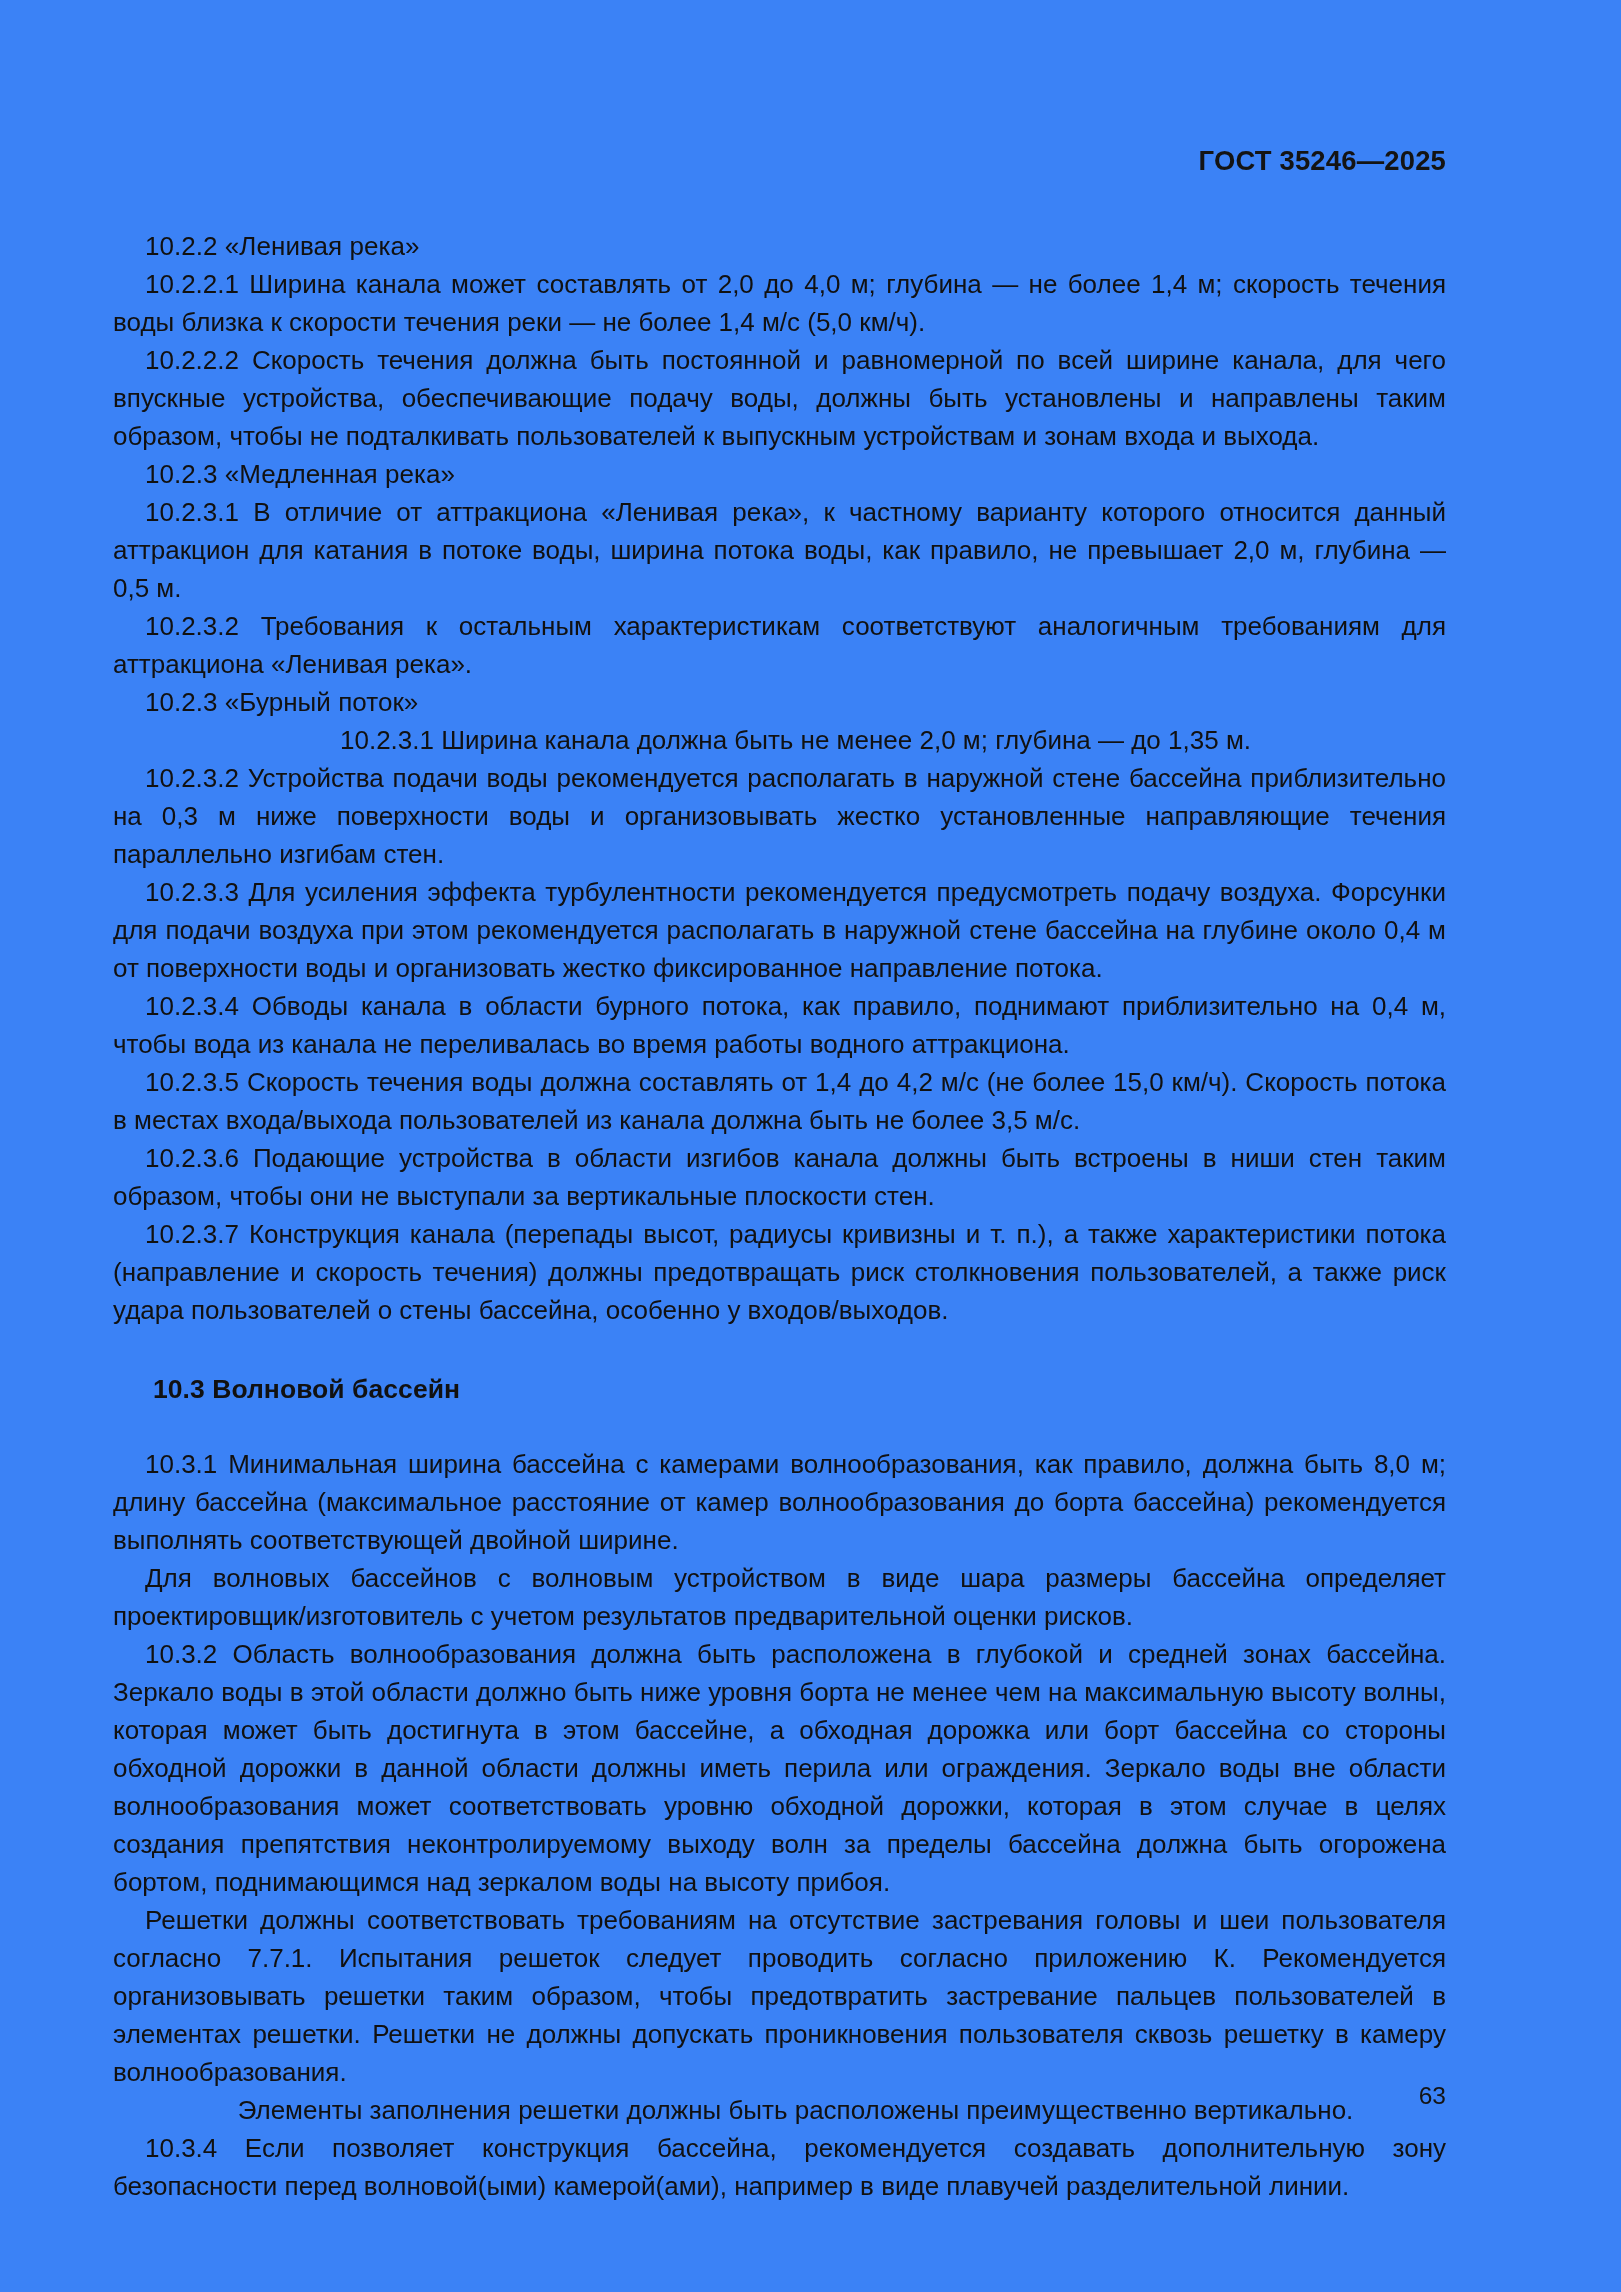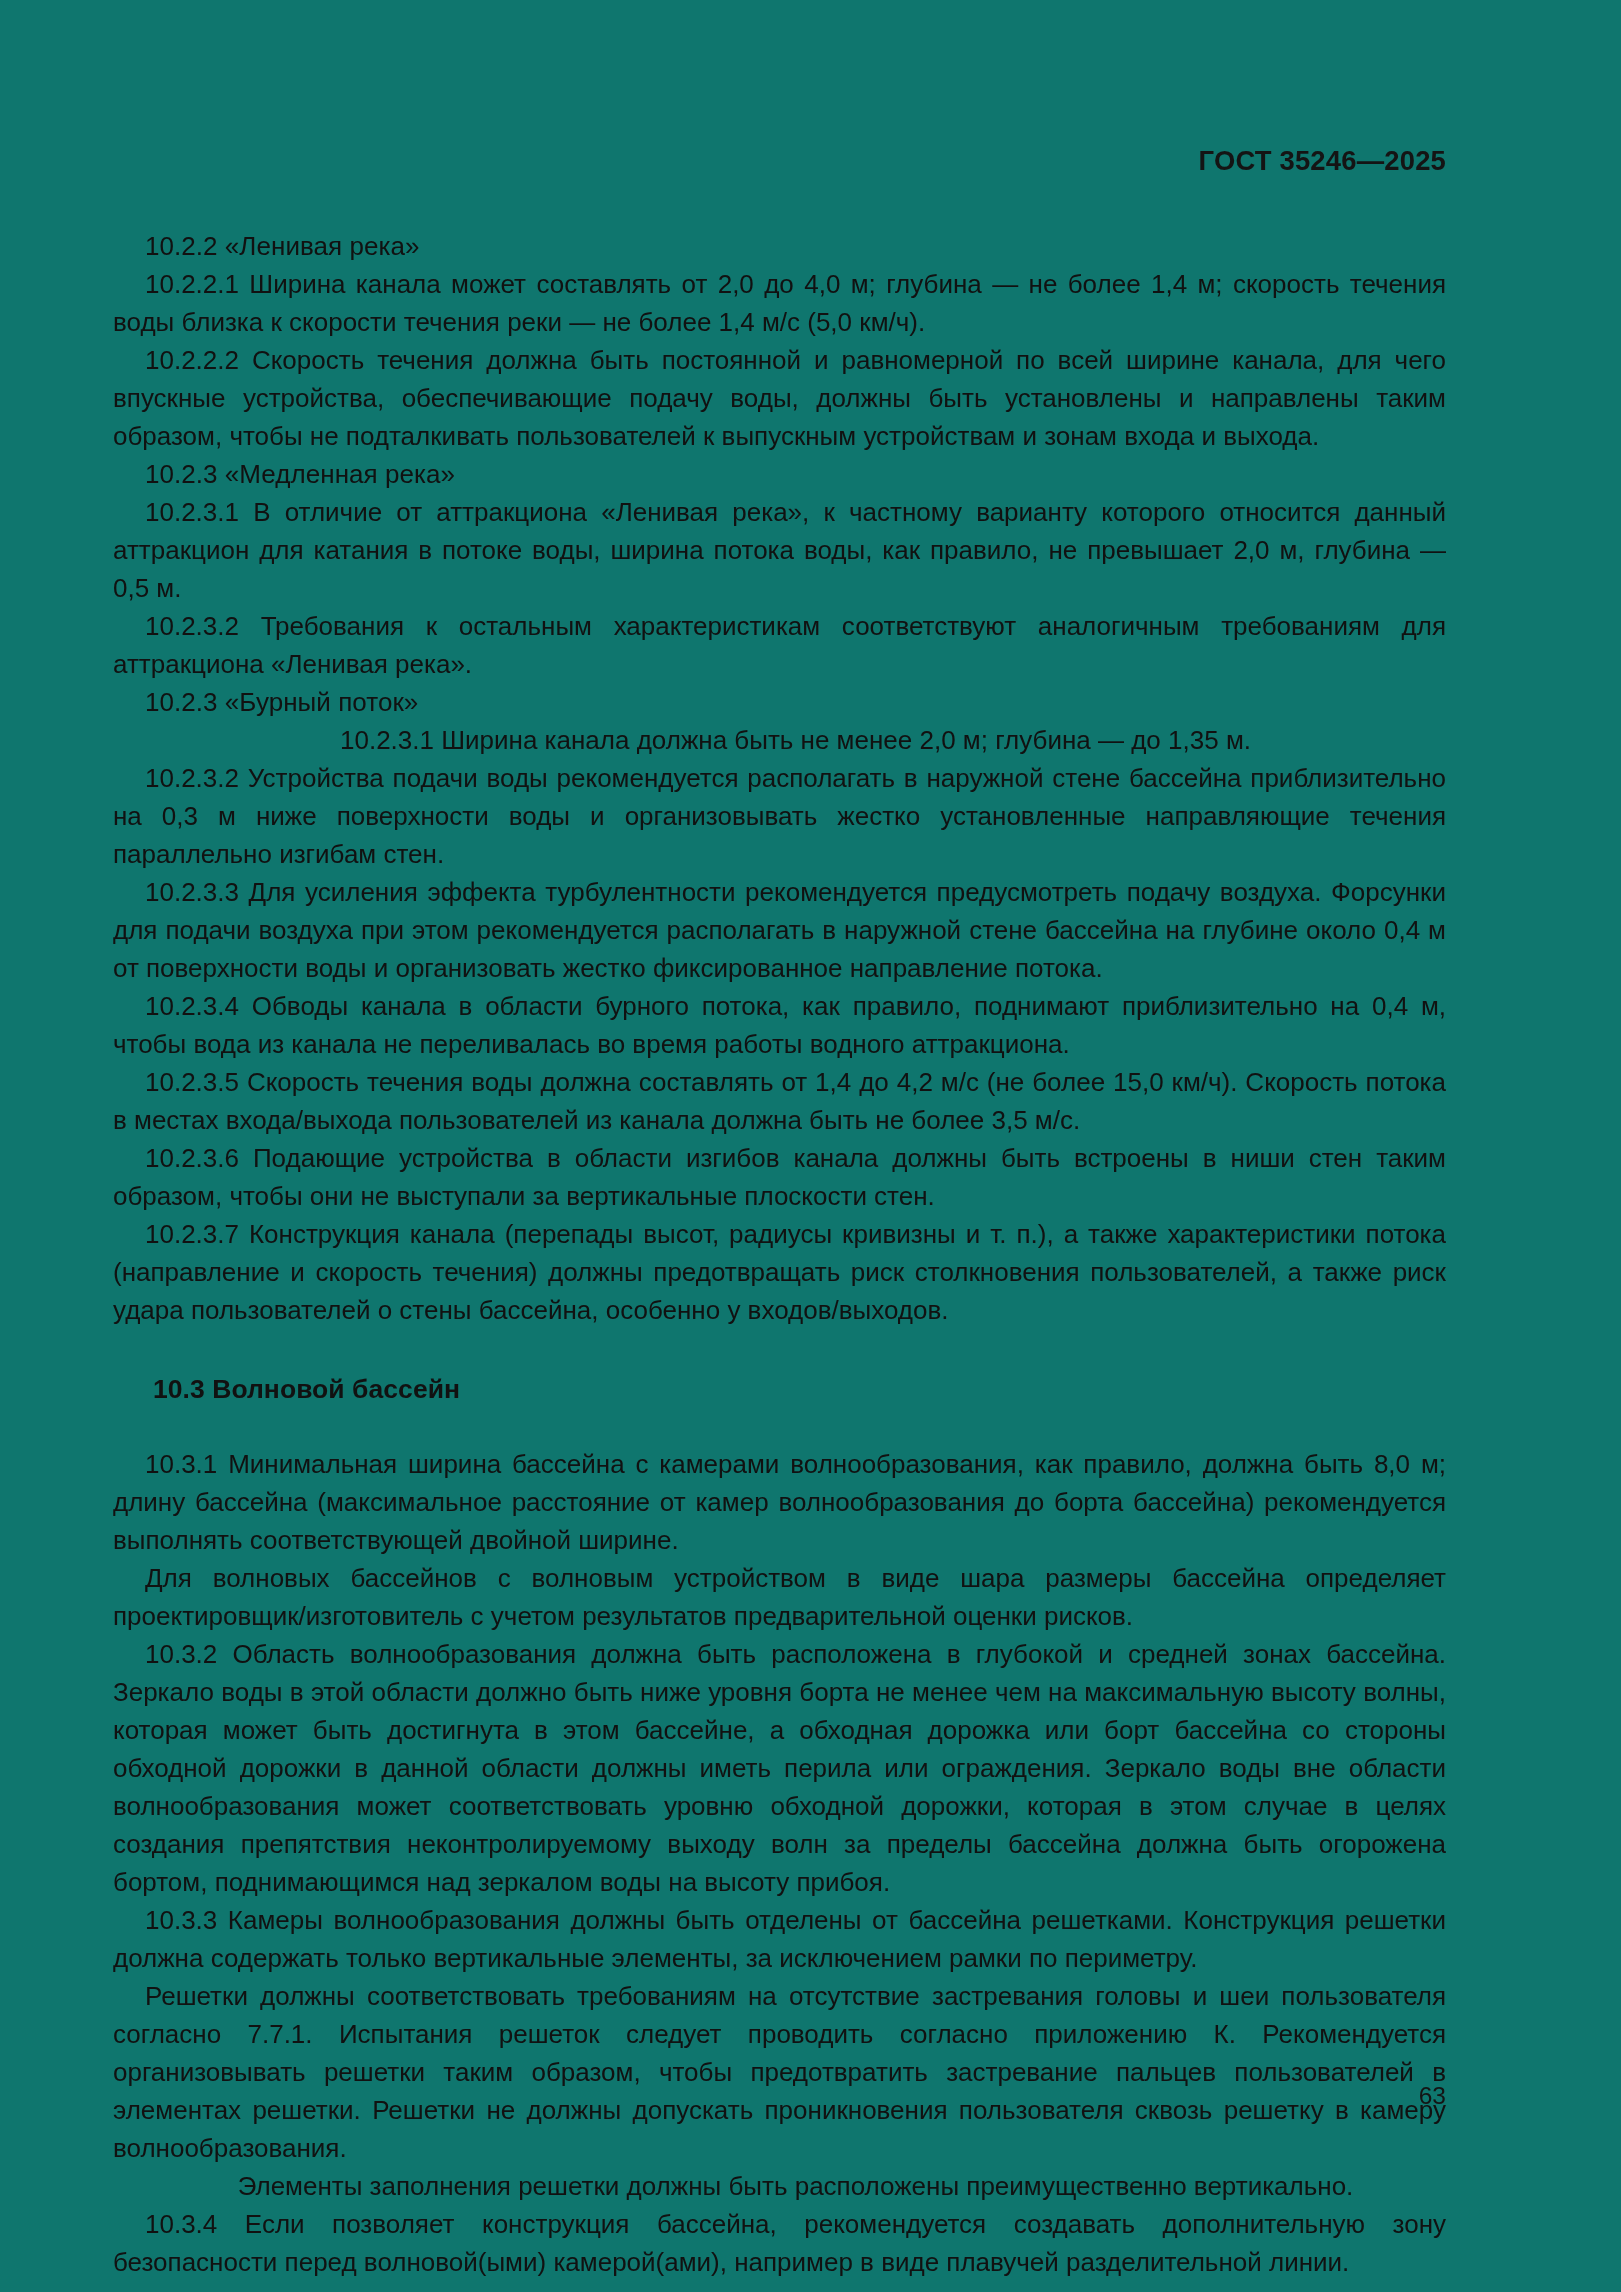--- a/index.html
+++ b/index.html
@@ -5,21 +5,21 @@
   html, body {
     margin: 0;
     padding: 0;
     background: #ffffff;
   }
 
   .page {
     position: relative;
     width: 1621px;
     height: 2293px;
-    background: #0f766e;
+    background: #3b82f6;
     margin: 0 auto;
     font-family: "Liberation Sans", sans-serif;
     color: #111111;
     overflow: hidden;
     box-sizing: border-box;
   }
 
   
   .running-header {
     position: absolute;
@@ -113,21 +113,20 @@
     <p class="para">10.2.3.3 Для усиления эффекта турбулентности рекомендуется предусмотреть подачу воздуха. Форсунки для подачи воздуха при этом рекомендуется располагать в наружной стене бассейна на глубине около 0,4 м от поверхности воды и организовать жестко фиксированное направление потока.</p>
     <p class="para">10.2.3.4 Обводы канала в области бурного потока, как правило, поднимают приблизительно на 0,4 м, чтобы вода из канала не переливалась во время работы водного аттракциона.</p>
     <p class="para">10.2.3.5 Скорость течения воды должна составлять от 1,4 до 4,2 м/с (не более 15,0 км/ч). Скорость потока в местах входа/выхода пользователей из канала должна быть не более 3,5 м/с.</p>
     <p class="para">10.2.3.6 Подающие устройства в области изгибов канала должны быть встроены в ниши стен таким образом, чтобы они не выступали за вертикальные плоскости стен.</p>
     <p class="para">10.2.3.7 Конструкция канала (перепады высот, радиусы кривизны и т. п.), а также характеристики потока (направление и скорость течения) должны предотвращать риск столкновения пользователей, а также риск удара пользователей о стены бассейна, особенно у входов/выходов.</p>
 
     <h2 class="h-major spaced-before spaced-after">10.3 Волновой бассейн</h2>
     <p class="para">10.3.1 Минимальная ширина бассейна с камерами волнообразования, как правило, должна быть 8,0 м; длину бассейна (максимальное расстояние от камер волнообразования до борта бассейна) рекомендуется выполнять соответствующей двойной ширине.</p>
     <p class="para">Для волновых бассейнов с волновым устройством в виде шара размеры бассейна определяет проектировщик/изготовитель с учетом результатов предварительной оценки рисков.</p>
     <p class="para">10.3.2 Область волнообразования должна быть расположена в глубокой и средней зонах бассейна. Зеркало воды в этой области должно быть ниже уровня борта не менее чем на максимальную высоту волны, которая может быть достигнута в этом бассейне, а обходная дорожка или борт бассейна со стороны обходной дорожки в данной области должны иметь перила или ограждения. Зеркало воды вне области волнообразования может соответствовать уровню обходной дорожки, которая в этом случае в целях создания препятствия неконтролируемому выходу волн за пределы бассейна должна быть огорожена бортом, поднимающимся над зеркалом воды на высоту прибоя.</p>
-    <p class="para">10.3.3 Камеры волнообразования должны быть отделены от бассейна решетками. Конструкция решетки должна содержать только вертикальные элементы, за исключением рамки по периметру.</p>
     <p class="para">Решетки должны соответствовать требованиям на отсутствие застревания головы и шеи пользователя согласно 7.7.1. Испытания решеток следует проводить согласно приложению К. Рекомендуется организовывать решетки таким образом, чтобы предотвратить застревание пальцев пользователей в элементах решетки. Решетки не должны допускать проникновения пользователя сквозь решетку в камеру волнообразования.</p>
     <p class="para nojust">Элементы заполнения решетки должны быть расположены преимущественно вертикально.</p>
     <p class="para">10.3.4 Если позволяет конструкция бассейна, рекомендуется создавать дополнительную зону безопасности перед волновой(ыми) камерой(ами), например в виде плавучей разделительной линии.</p>
 
   </div>
 
   <div class="folio">63</div>
 
 </div>
 

